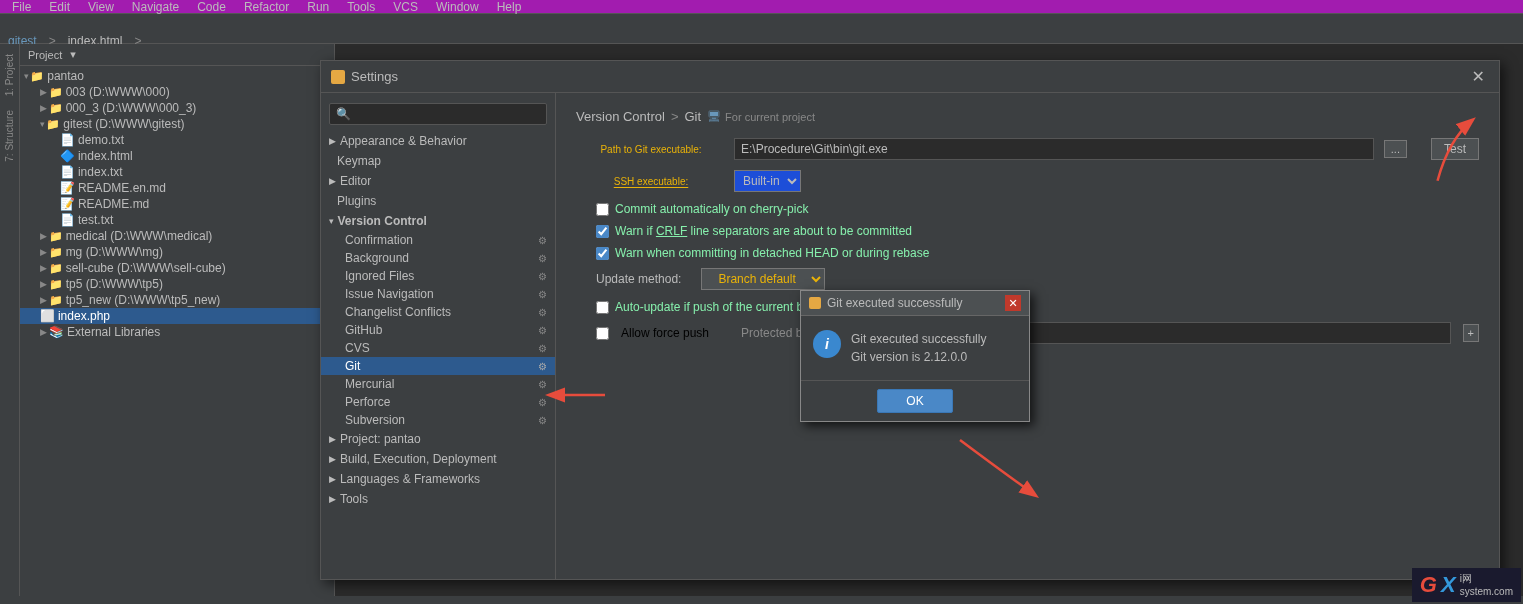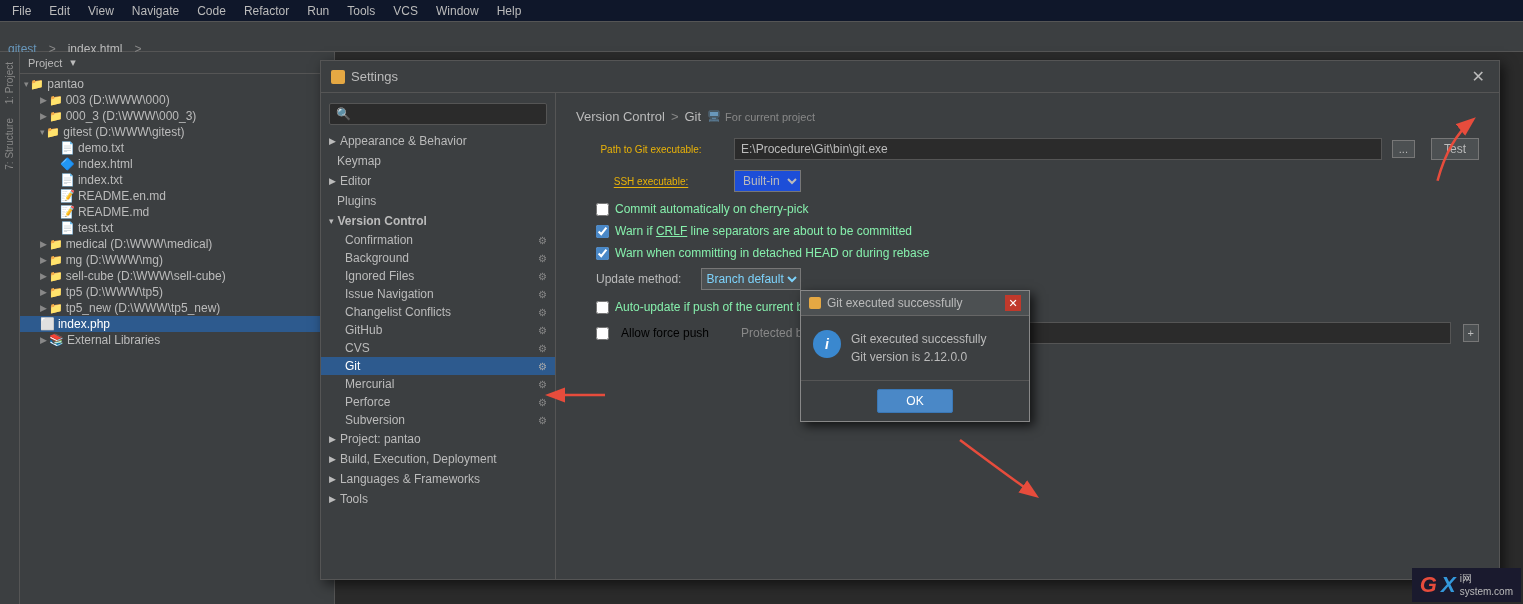--- a/index.html
+++ b/index.html
@@ -1,19 +1,19 @@
 <!DOCTYPE html>
 <html><head>
   <meta charset="utf-8">
   <style>
     * { margin: 0; padding: 0; box-sizing: border-box; }
     body { width: 1523px; height: 604px; font-family: 'Segoe UI', Arial, sans-serif; font-size: 12px; background: #3c3f41; overflow: hidden; position: relative; }
 
     
-    .menu-bar { background: #0f172a; color: #bbbbbb; display: flex; align-items: center; height: 22px; padding: 0 4px; gap: 2px; border-bottom: 1px solid #555; }
+    .menu-bar { background: #a21caf; color: #bbbbbb; display: flex; align-items: center; height: 14px; padding: 0 4px; gap: 2px; border-bottom: 1px solid #555; }
     .menu-item { padding: 2px 8px; cursor: pointer; font-size: 12px; }
 
     
     .title-bar { background: #3c3f41; height: 30px; display: flex; align-items: center; padding: 0 8px; border-bottom: 1px solid #555; }
     .breadcrumb { color: #bbbbbb; font-size: 12px; display: flex; align-items: center; gap: 12px; margin-top: 24px; }
     .breadcrumb span { color: #6897bb; }
 
     
     .ide-body { display: flex; height: calc(604px - 52px); }
 
@@ -55,31 +55,31 @@
     
     .settings-right { flex: 1; padding: 16px 20px; overflow: auto; }
     .settings-path-header { display: flex; align-items: center; gap: 6px; margin-bottom: 14px; color: #bbbbbb; font-size: 13px; }
     .settings-path-header .for-project { color: #888; font-size: 11px; display: flex; align-items: center; gap: 4px; }
 
     .form-row { display: flex; align-items: center; margin-bottom: 10px; gap: 8px; }
     .form-label { color: #eab308; font-size: 10px; min-width: 150px; text-align: center; }
     .form-label .underline { text-decoration: underline; text-underline-offset: 2px; }
     .form-input { flex: 1; background: #2b2b2b; border: 1px solid #555; color: #bbbbbb; padding: 3px 6px; font-size: 12px; }
     .btn-dots { background: #4c5052; border: 1px solid #777; color: #bbbbbb; padding: 2px 6px; cursor: pointer; font-size: 11px; margin-left: 2px; }
-    .btn-test { background: #4c5052; border: 1px solid #777; color: #bbbbbb; padding: 3px 12px; cursor: pointer; font-size: 12px; margin-left: 8px; }
+    .btn-test { background: #4c5052; border: 1px solid #777; color: #bbbbbb; padding: 3px 12px; cursor: pointer; font-size: 12px; margin-left: 16px; }
     .ssh-select { background: #1d4ed8; border: 1px solid #777; color: #bbbbbb; padding: 2px 4px; font-size: 12px; cursor: pointer; }
 
     .checkbox-row { display: flex; align-items: center; margin-bottom: 8px; gap: 6px; padding-left: 20px; }
     .checkbox-row input[type=checkbox] { cursor: pointer; }
     .checkbox-row label { color: #86efac; font-size: 12px; }
     .checkbox-row label .underline { text-decoration: underline; }
 
     .update-row { display: flex; align-items: center; margin-bottom: 10px; gap: 20px; padding-left: 20px; }
     .update-label { color: #bbbbbb; font-size: 12px; }
-    .update-select { background: #4c5052; border: 1px solid #777; color: #7dd3fc; padding: 2px 0; font-size: 12px; cursor: pointer; }
+    .update-select { background: #4c5052; border: 1px solid #777; color: #eab308; padding: 2px 12px; font-size: 12px; cursor: pointer; }
     .btn-add { background: #4c5052; border: 1px solid #777; color: #bbbbbb; padding: 2px 4px; cursor: pointer; font-size: 11px; }
 
     
     .arrow-indicator { position: absolute; color: #e74c3c; font-size: 24px; font-weight: bold; pointer-events: none; z-index: 20; }
 
     
     .git-dialog { position: absolute; top: 290px; left: 800px; width: 230px; background: #3c3f41; border: 1px solid #888; box-shadow: 4px 4px 10px rgba(0,0,0,0.7); z-index: 30; }
     .git-dialog-title { background: #4c5052; border-bottom: 1px solid #666; display: flex; align-items: center; padding: 4px 8px; justify-content: space-between; }
     .git-dialog-title-text { color: #bbbbbb; font-size: 12px; display: flex; align-items: center; gap: 6px; }
     .git-dialog-close { background: #c0392b; border: none; color: white; cursor: pointer; width: 16px; height: 16px; font-size: 11px; display: flex; align-items: center; justify-content: center; }

